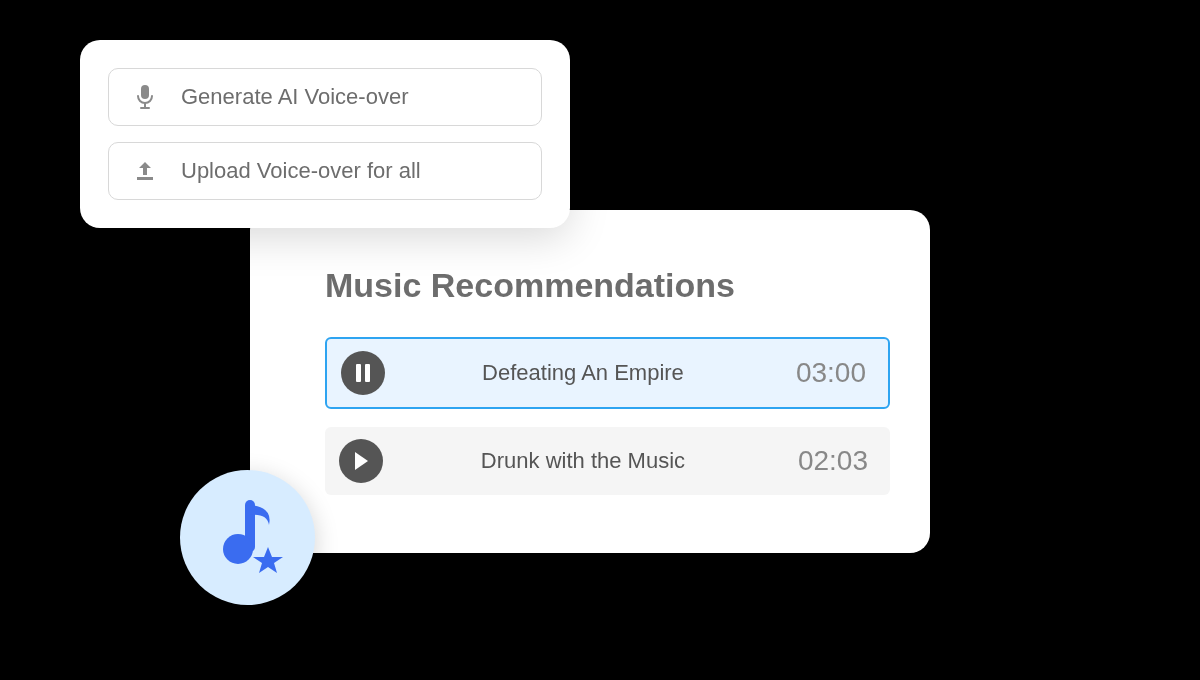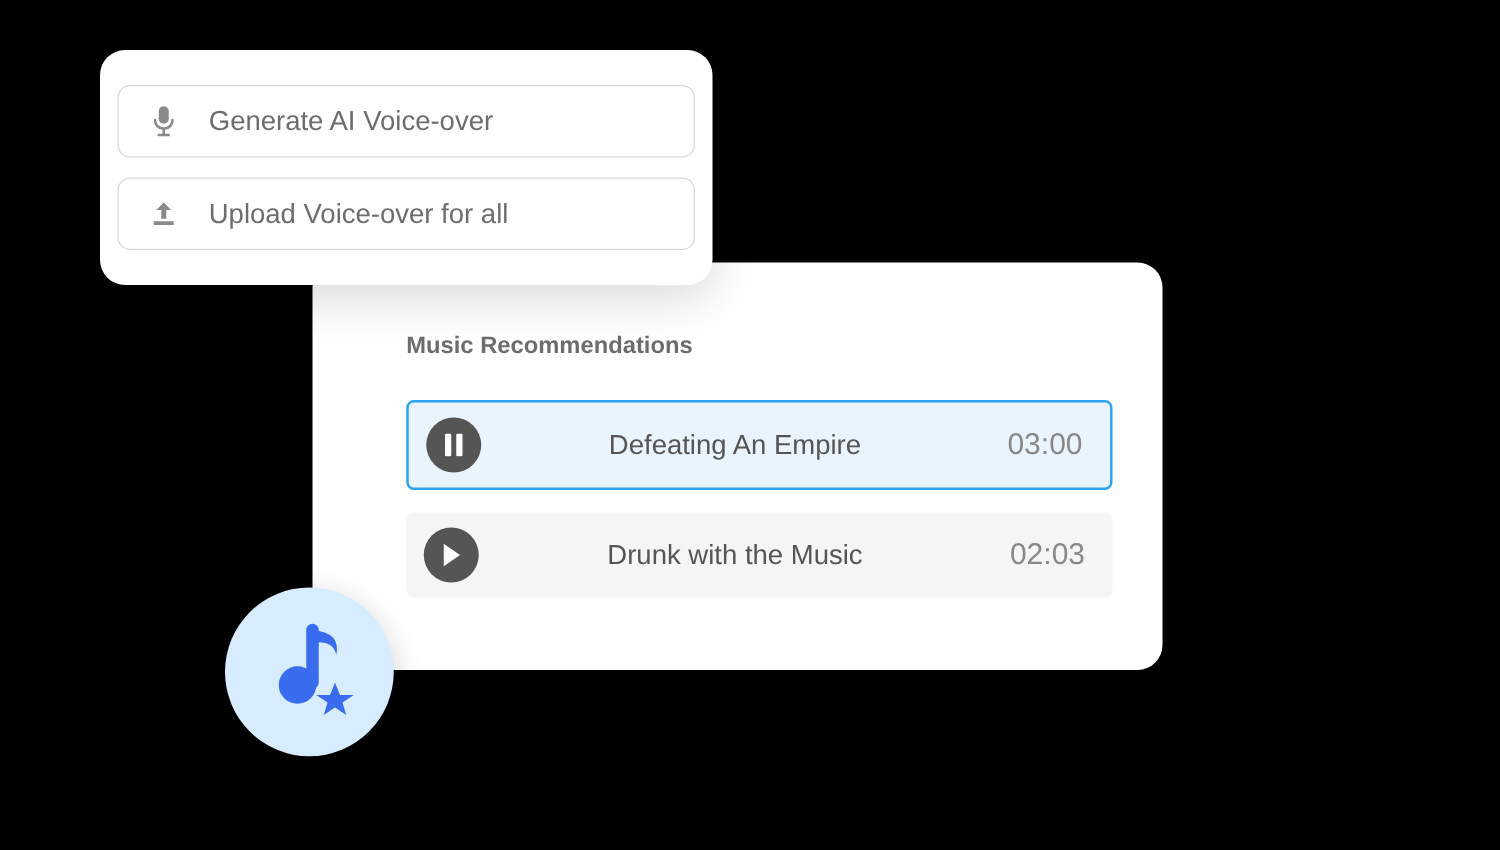--- a/index.html
+++ b/index.html
@@ -14,21 +14,21 @@
 
     
     .voiceover-panel {
       position: absolute;
       left: 80px;
       top: 40px;
       width: 490px;
       background: #fff;
       border-radius: 20px;
       box-shadow: 0 10px 40px rgba(0,0,0,0.15);
-      padding: 28px 14px;
+      padding: 28px 28px;
       z-index: 2;
     }
     .vo-btn {
       display: flex;
       align-items: center;
       gap: 22px;
       width: 100%;
       border: 1px solid #d8d8d8;
       border-radius: 10px;
       background: #fff;
@@ -55,21 +55,21 @@
       left: 250px;
       top: 210px;
       width: 680px;
       background: #fff;
       border-radius: 20px;
       box-shadow: 0 10px 40px rgba(0,0,0,0.15);
       padding: 56px 40px 40px 75px;
       z-index: 1;
     }
     .music-title {
-      font-size: 19px;
+      font-size: 34px;
       font-weight: 700;
       color: #6d6d6d;
       margin-bottom: 32px;
     }
     .track {
       display: flex;
       align-items: center;
       border-radius: 6px;
       padding: 12px 22px 12px 14px;
       margin-bottom: 18px;
@@ -94,21 +94,21 @@
       margin-right: 18px;
     }
     .track-title {
       font-size: 22px;
       color: #555;
       font-weight: 500;
       flex: 1;
       text-align: center;
     }
     .track-duration {
-      font-size: 24px;
+      font-size: 28px;
       color: #888;
       font-weight: 500;
       margin-left: 33px;
     }
 
     
     .music-badge {
       position: absolute;
       left: 180px;
       top: 470px;

